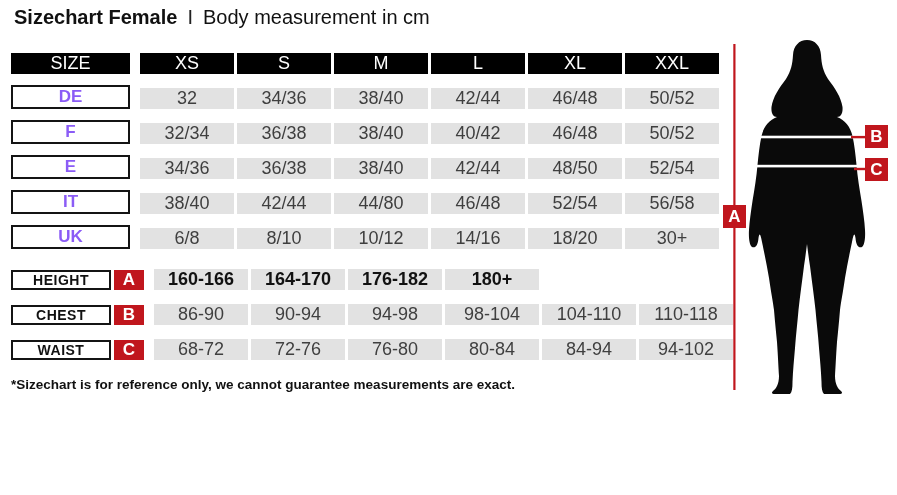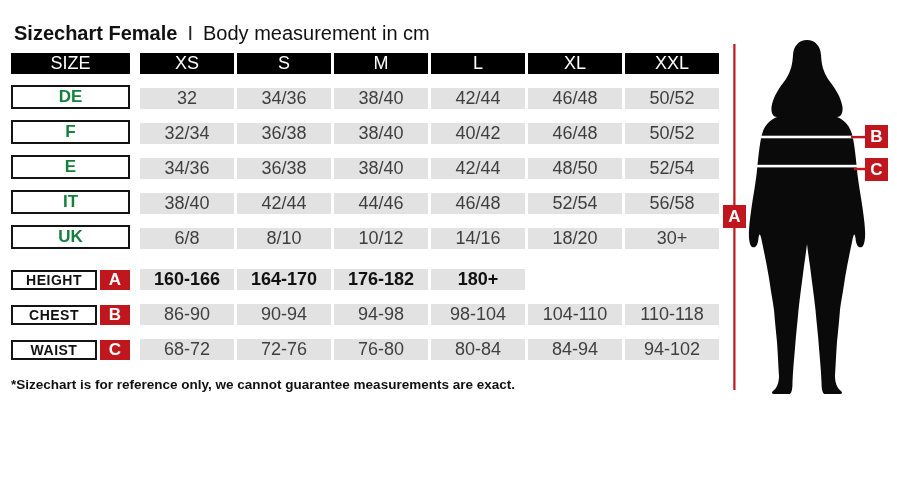--- a/index.html
+++ b/index.html
@@ -1,34 +1,34 @@
 <!DOCTYPE html>
 <html><head>
 <meta charset="utf-8">
 <style>
   html,body{margin:0;padding:0;background:#fff;}
   .page{
     position:relative;width:897px;height:495px;background:#ffffff;overflow:hidden;
     font-family:"Liberation Sans","DejaVu Sans",sans-serif;
   }
   
-  .title{position:absolute;left:14px;top:22px;font-size:20px;color:#111;white-space:nowrap;}
+  .title{position:absolute;left:14px;top:6px;font-size:20px;color:#111;white-space:nowrap;}
   .title .t-main{font-weight:bold;}
   .title .t-sep{margin:0 10px;font-weight:normal;color:#222;}
   .title .t-sub{font-weight:normal;}
   
   .table{position:absolute;left:11px;top:44px;}
   .row{display:flex;gap:3px;height:30px;margin-bottom:5px;align-items:flex-end;}
   .row > *{box-sizing:border-box;display:flex;align-items:center;justify-content:center;}
   .hcell{width:94px;background:#000;color:#fff;font-size:18px;}
   .hcell.first{width:119px;margin-right:7px;}
   .label-box{width:119px;background:#fff;border:2px solid #141414;margin-right:7px;
-             color:#15803d;font-weight:bold;font-size:17px;}
+             color:#8b5cf6;font-weight:bold;font-size:17px;}
   .cell{width:94px;background:#E2E2E2;color:#3F3F3F;font-size:18px;}
-  .m-label{width:86px;background:#fff;border:2px solid #141414;color:#111;
+  .m-label{width:100px;background:#fff;border:2px solid #141414;color:#111;
            font-weight:bold;font-size:14px;letter-spacing:.5px;}
   .marker{width:30px;background:#C0161D;color:#fff;font-weight:bold;font-size:17px;margin-right:7px;}
   .measure-gap{margin-top:11px;}
   .row.bold .cell{font-weight:bold;color:#111;margin-top:14px;}
   
   .footnote{position:absolute;left:11px;top:377px;font-size:13.5px;font-weight:bold;color:#111;}
   
   .figure{position:absolute;left:722px;top:38px;width:170px;height:360px;}
   .figure svg{display:block;}
 </style>
@@ -77,21 +77,21 @@
           <div class="cell">36/38</div>
           <div class="cell">38/40</div>
           <div class="cell">42/44</div>
           <div class="cell">48/50</div>
           <div class="cell">52/54</div>
         </div>
         <div class="row">
           <div class="label-box">IT</div>
           <div class="cell">38/40</div>
           <div class="cell">42/44</div>
-          <div class="cell">44/46</div>
+          <div class="cell">44/80</div>
           <div class="cell">46/48</div>
           <div class="cell">52/54</div>
           <div class="cell">56/58</div>
         </div>
         <div class="row">
           <div class="label-box">UK</div>
           <div class="cell">6/8</div>
           <div class="cell">8/10</div>
           <div class="cell">10/12</div>
           <div class="cell">14/16</div>

